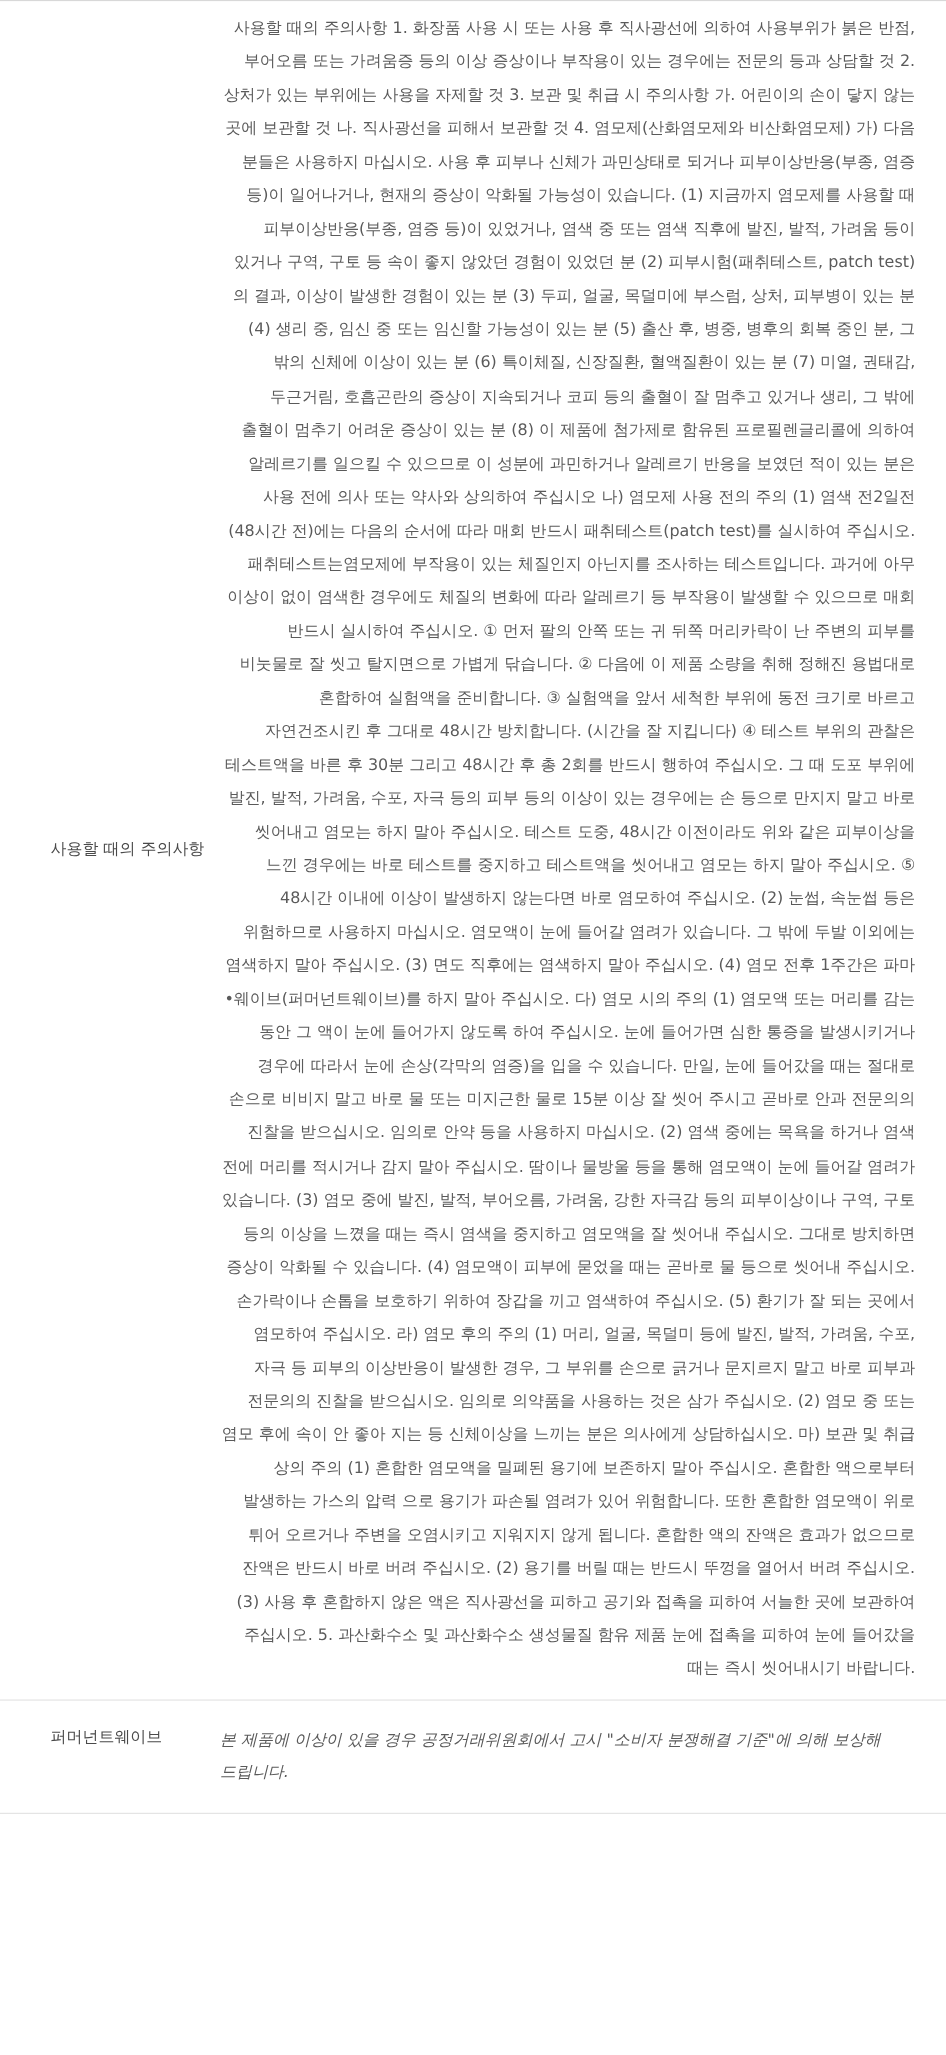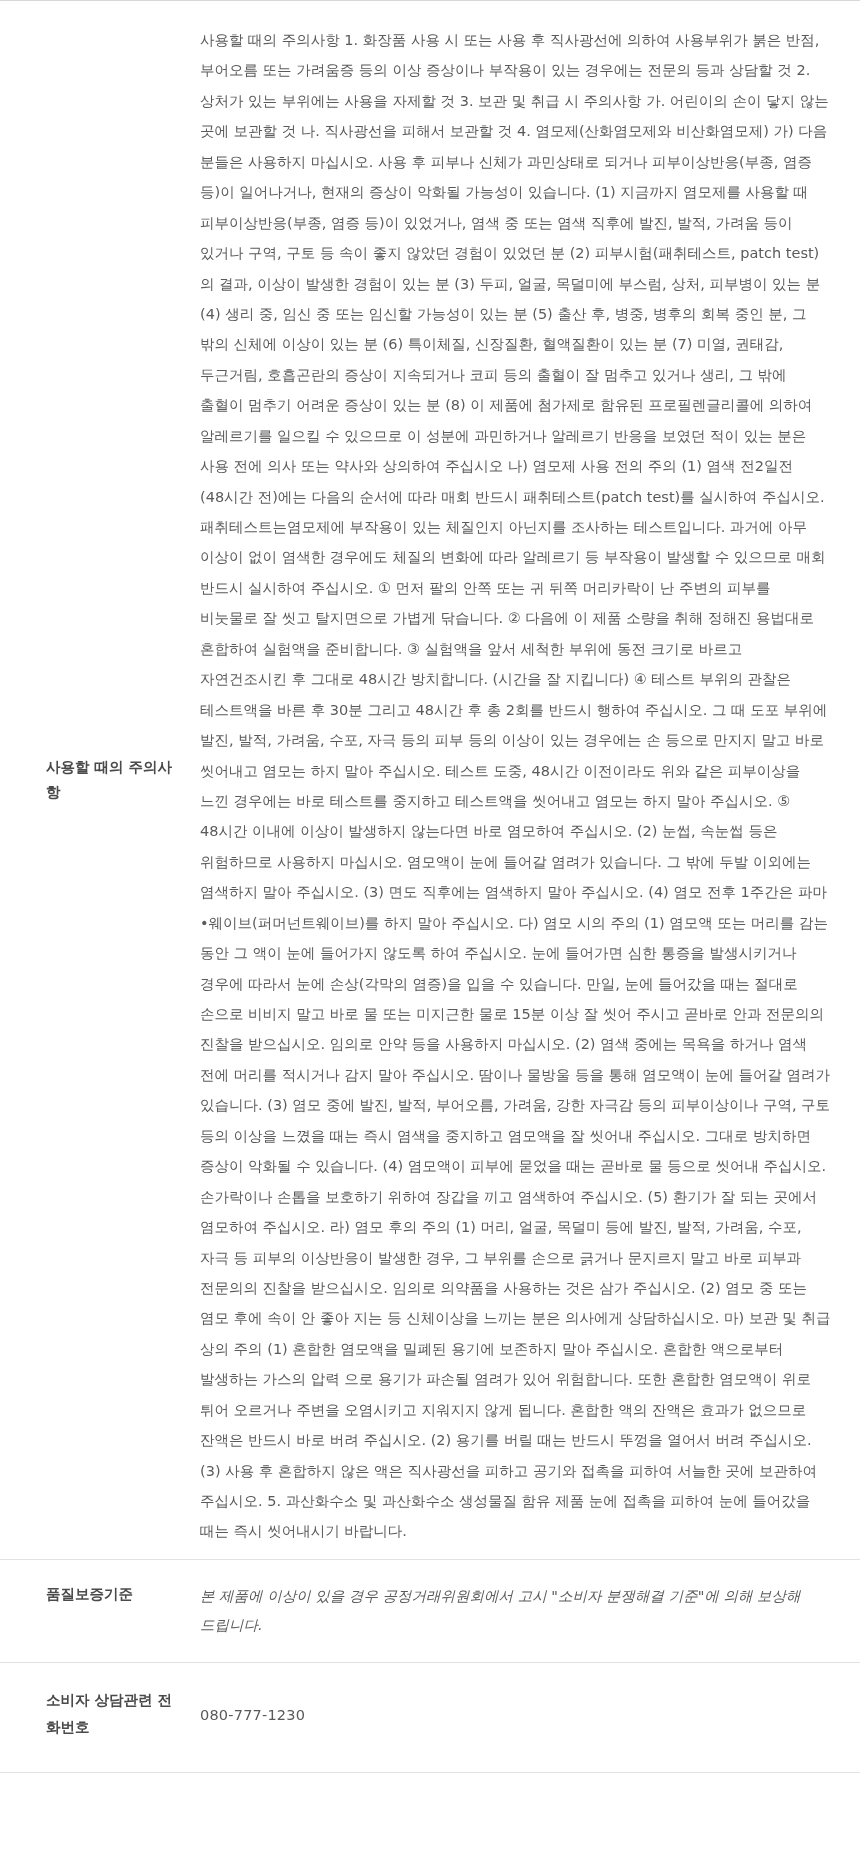--- a/index.html
+++ b/index.html
@@ -27,21 +27,21 @@
   .spec-table tr:last-child {
     border-bottom: 1px solid #e2e2e2;
   }
   .label-cell {
     width: 200px;
     padding: 18px 14px 18px 46px;
     vertical-align: top;
     font-size: 14.5px;
     line-height: 1.75;
     color: #4a4a4a;
-    font-weight: 700;
+    font-weight: 400;
     box-sizing: border-box;
   }
   .value-cell {
     padding: 14px 28px 18px 0;
     vertical-align: top;
     font-size: 14.5px;
     line-height: 2.05;
     color: #5a5a5a;
     box-sizing: border-box;
     word-break: keep-all;
@@ -49,23 +49,24 @@
   .value-cell p {
     margin: 0;
   }
   
   .row-caution .label-cell {
     vertical-align: middle;
     padding-top: 0;
     padding-bottom: 0;
   }
   .row-caution .value-cell {
-    padding-top: 24px;
+    padding-top: 10px;
     padding-bottom: 12px;
     line-height: 2.1;
+    text-align: right;
   }
   .row-warranty .label-cell,
   .row-warranty .value-cell {
     padding-top: 22px;
     padding-bottom: 22px;
   }
   .row-warranty .value-cell {
     line-height: 2.0;
     font-style: italic;
   }
@@ -87,25 +88,19 @@
 
 <table class="spec-table">
   <tbody>
     <tr class="row-caution">
       <td class="label-cell">사용할 때의 주의사항</td>
       <td class="value-cell">
         <p>사용할 때의 주의사항 1. 화장품 사용 시 또는 사용 후 직사광선에 의하여 사용부위가 붉은 반점, 부어오름 또는 가려움증 등의 이상 증상이나 부작용이 있는 경우에는 전문의 등과 상담할 것 2. 상처가 있는 부위에는 사용을 자제할 것 3. 보관 및 취급 시 주의사항  가. 어린이의 손이 닿지 않는 곳에 보관할 것  나. 직사광선을 피해서 보관할 것 4. 염모제(산화염모제와 비산화염모제) 가) 다음 분들은 사용하지 마십시오. 사용 후 피부나 신체가 과민상태로 되거나 피부이상반응(부종, 염증 등)이 일어나거나, 현재의 증상이 악화될 가능성이 있습니다. (1) 지금까지 염모제를 사용할 때 피부이상반응(부종, 염증 등)이 있었거나, 염색 중 또는 염색 직후에 발진, 발적, 가려움 등이 있거나 구역, 구토 등 속이 좋지 않았던 경험이 있었던 분 (2) 피부시험(패취테스트, patch test)의 결과, 이상이 발생한 경험이 있는 분 (3) 두피, 얼굴, 목덜미에 부스럼, 상처, 피부병이 있는 분 (4) 생리 중, 임신 중 또는 임신할 가능성이 있는 분 (5) 출산 후, 병중, 병후의 회복 중인 분, 그 밖의 신체에 이상이 있는 분 (6) 특이체질, 신장질환, 혈액질환이 있는 분 (7) 미열, 권태감, 두근거림, 호흡곤란의 증상이 지속되거나 코피 등의 출혈이 잘 멈추고 있거나 생리, 그 밖에 출혈이 멈추기 어려운 증상이 있는 분 (8) 이 제품에 첨가제로 함유된 프로필렌글리콜에 의하여 알레르기를 일으킬 수 있으므로 이 성분에 과민하거나 알레르기 반응을 보였던 적이 있는 분은 사용 전에 의사 또는 약사와 상의하여 주십시오 나) 염모제 사용 전의 주의 (1) 염색 전2일전(48시간 전)에는 다음의 순서에 따라 매회 반드시 패취테스트(patch test)를 실시하여 주십시오. 패취테스트는염모제에 부작용이 있는 체질인지 아닌지를 조사하는 테스트입니다. 과거에 아무 이상이 없이 염색한 경우에도 체질의 변화에 따라 알레르기 등 부작용이 발생할 수 있으므로 매회 반드시 실시하여 주십시오. ① 먼저 팔의 안쪽 또는 귀 뒤쪽 머리카락이 난 주변의 피부를 비눗물로 잘 씻고 탈지면으로 가볍게 닦습니다. ② 다음에 이 제품 소량을 취해 정해진 용법대로 혼합하여 실험액을 준비합니다. ③ 실험액을 앞서 세척한 부위에 동전 크기로 바르고 자연건조시킨 후 그대로 48시간 방치합니다. (시간을 잘 지킵니다) ④ 테스트 부위의 관찰은 테스트액을 바른 후 30분 그리고 48시간 후 총 2회를 반드시 행하여 주십시오. 그 때 도포 부위에 발진, 발적, 가려움, 수포, 자극 등의 피부 등의 이상이 있는 경우에는 손 등으로 만지지 말고 바로 씻어내고 염모는 하지 말아 주십시오. 테스트 도중, 48시간 이전이라도 위와 같은 피부이상을 느낀 경우에는 바로 테스트를 중지하고 테스트액을 씻어내고 염모는 하지 말아 주십시오. ⑤ 48시간 이내에 이상이 발생하지 않는다면 바로 염모하여 주십시오. (2) 눈썹, 속눈썹 등은 위험하므로 사용하지 마십시오. 염모액이 눈에 들어갈 염려가 있습니다. 그 밖에 두발 이외에는 염색하지 말아 주십시오. (3) 면도 직후에는 염색하지 말아 주십시오. (4) 염모 전후 1주간은 파마•웨이브(퍼머넌트웨이브)를 하지 말아 주십시오. 다) 염모 시의 주의 (1) 염모액 또는 머리를 감는 동안 그 액이 눈에 들어가지 않도록 하여 주십시오. 눈에 들어가면 심한 통증을 발생시키거나 경우에 따라서 눈에 손상(각막의 염증)을 입을 수 있습니다. 만일, 눈에 들어갔을 때는 절대로 손으로 비비지 말고 바로 물 또는 미지근한 물로 15분 이상 잘 씻어 주시고 곧바로 안과 전문의의 진찰을 받으십시오. 임의로 안약 등을 사용하지 마십시오. (2) 염색 중에는 목욕을 하거나 염색 전에 머리를 적시거나 감지 말아 주십시오. 땀이나 물방울 등을 통해 염모액이 눈에 들어갈 염려가 있습니다. (3) 염모 중에 발진, 발적, 부어오름, 가려움, 강한 자극감 등의 피부이상이나 구역, 구토 등의 이상을 느꼈을 때는 즉시 염색을 중지하고 염모액을 잘 씻어내 주십시오. 그대로 방치하면 증상이 악화될 수 있습니다. (4) 염모액이 피부에 묻었을 때는 곧바로 물 등으로 씻어내 주십시오. 손가락이나 손톱을 보호하기 위하여 장갑을 끼고 염색하여 주십시오. (5) 환기가 잘 되는 곳에서 염모하여 주십시오. 라) 염모 후의 주의 (1) 머리, 얼굴, 목덜미 등에 발진, 발적, 가려움, 수포, 자극 등 피부의 이상반응이 발생한 경우, 그 부위를 손으로 긁거나 문지르지 말고 바로 피부과 전문의의 진찰을 받으십시오. 임의로 의약품을 사용하는 것은 삼가 주십시오. (2) 염모 중 또는 염모 후에 속이 안 좋아 지는 등 신체이상을 느끼는 분은 의사에게 상담하십시오. 마) 보관 및 취급 상의 주의 (1) 혼합한 염모액을 밀폐된 용기에 보존하지 말아 주십시오. 혼합한 액으로부터 발생하는 가스의 압력 으로 용기가 파손될 염려가 있어 위험합니다. 또한 혼합한 염모액이 위로 튀어 오르거나 주변을 오염시키고 지워지지 않게 됩니다. 혼합한 액의 잔액은 효과가 없으므로 잔액은 반드시 바로 버려 주십시오. (2) 용기를 버릴 때는 반드시 뚜껑을 열어서 버려 주십시오. (3) 사용 후 혼합하지 않은 액은 직사광선을 피하고 공기와 접촉을 피하여 서늘한 곳에 보관하여 주십시오. 5. 과산화수소 및 과산화수소 생성물질 함유 제품 눈에 접촉을 피하여 눈에 들어갔을 때는 즉시 씻어내시기 바랍니다.</p>
       </td>
     </tr>
     <tr class="row-warranty">
-      <td class="label-cell">품질보증기준</td>
+      <td class="label-cell">퍼머넌트웨이브</td>
       <td class="value-cell">
         <p>본 제품에 이상이 있을 경우 공정거래위원회에서 고시 "소비자 분쟁해결 기준"에 의해 보상해 드립니다.</p>
-      </td>
-    </tr>
-    <tr class="row-consumer">
-      <td class="label-cell">소비자 상담관련 전화번호</td>
-      <td class="value-cell">
-        <p class="phone">080-777-1230</p>
       </td>
     </tr>
   </tbody>
 </table>
 
 </body></html>

